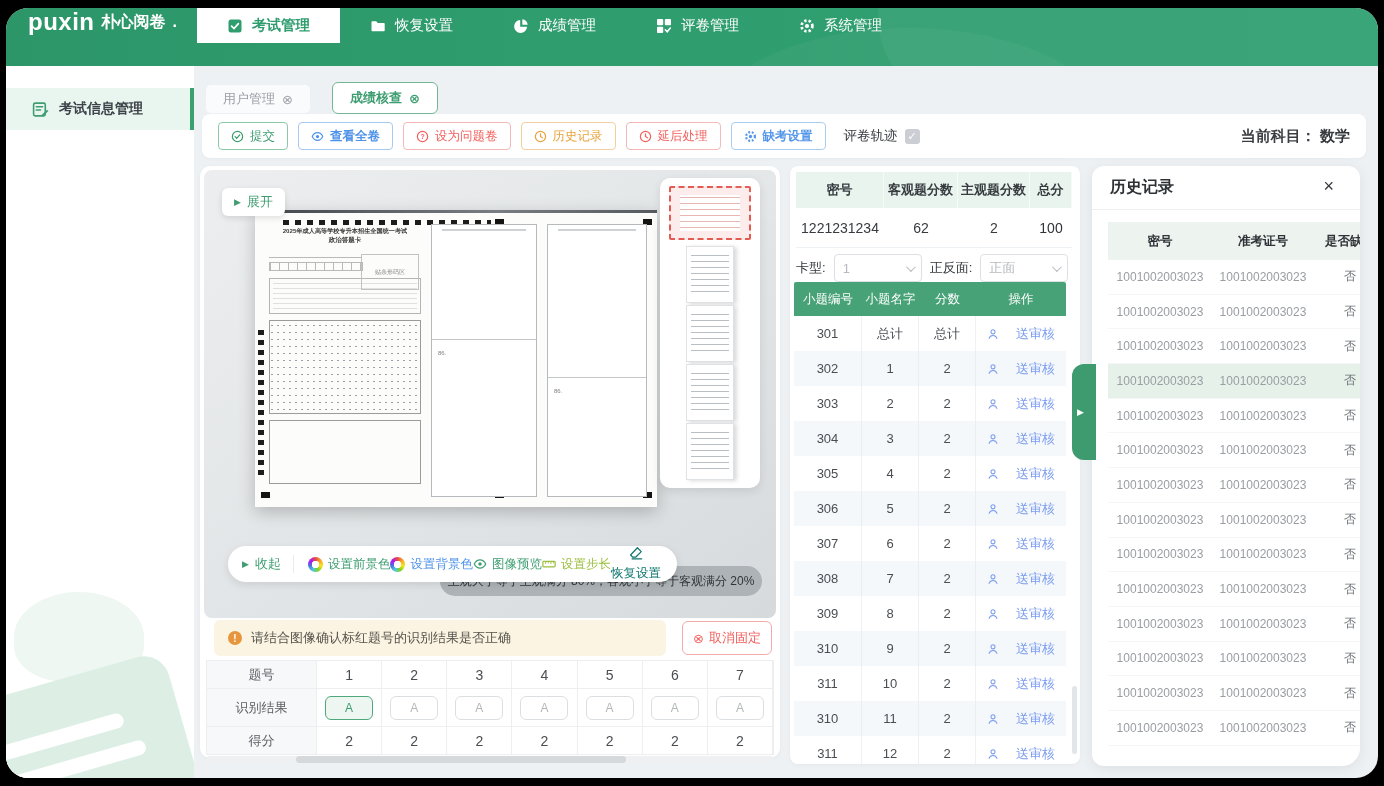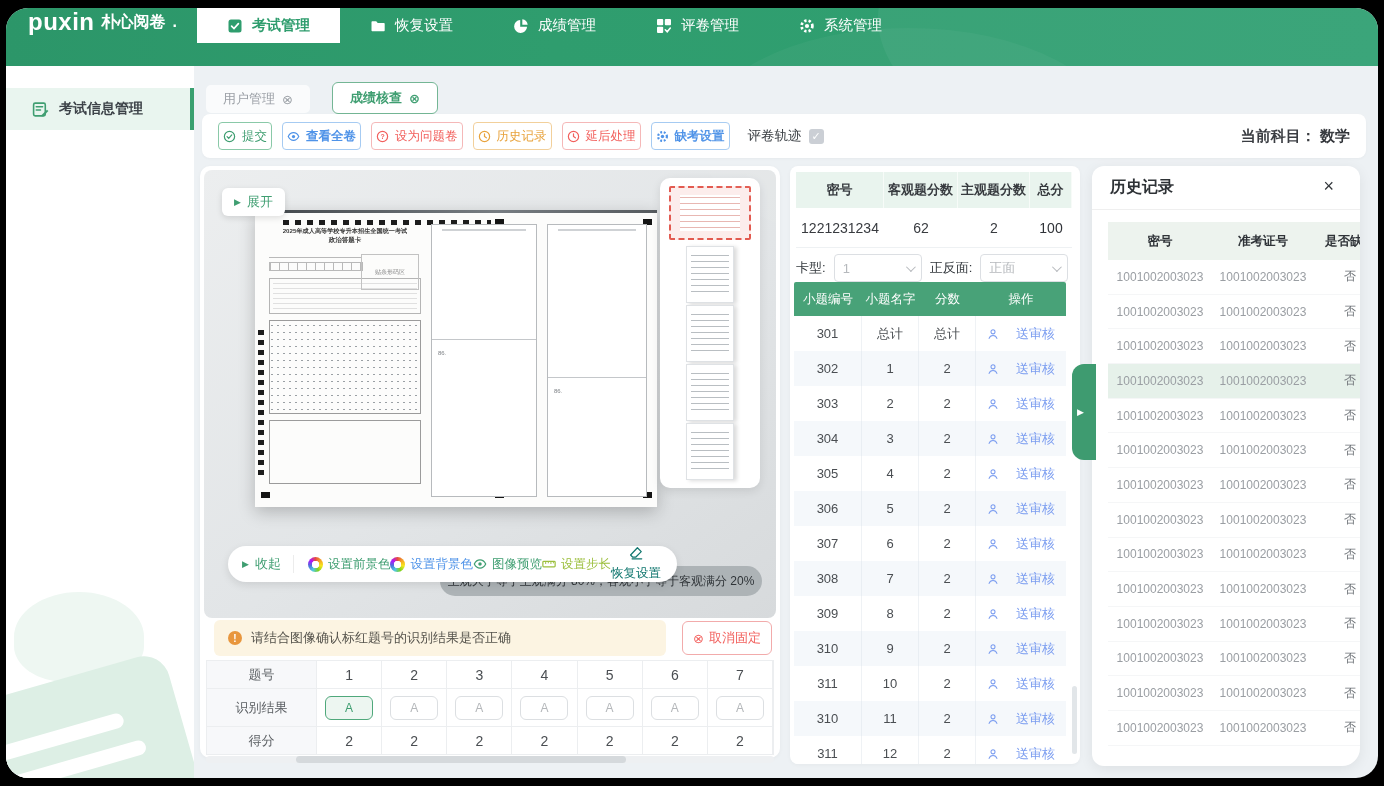--- a/index.html
+++ b/index.html
@@ -53,21 +53,21 @@
   .tab { position:absolute; display:flex; align-items:center; justify-content:center; gap:7px;
     border-radius:5px; font-size:13px; cursor:pointer; background:#fafbfc; color:#9a9fa5; }
   .tab-1 { left:200px; top:77px; width:104px; height:28px; }
   .tab-2 { left:326px; top:74px; width:106px; height:32px; background:#fff;
     border:1px solid #74b695; color:#3f9e71; font-weight:600; border-radius:6px; }
   .tab .x { font-size:13px; }
 
   
   .toolbar { position:absolute; left:196px; top:106px; width:1164px; height:44px; background:#fff;
     border-radius:8px; display:flex; align-items:center; gap:10px; padding:0 16px; box-shadow:0 1px 3px rgba(0,0,0,.03); }
-  .btn { height:28px; display:inline-flex; align-items:center; gap:6px; padding:0 4px;
+  .btn { height:28px; display:inline-flex; align-items:center; gap:6px; padding:0 12px;
     border-radius:4px; font-size:12.5px; background:#fff; cursor:pointer; border:1px solid #ccc; }
   .btn .ic { width:13px; height:13px; display:flex; }
   .btn.green { border-color:#8ac9a8; color:#3f9e71; }
   .btn.blue { border-color:#a6cbf2; color:#4f93e8; font-weight:600; }
   .btn.red { border-color:#f5b8b8; color:#f2615e; }
   .btn.orange { border-color:#f2d09b; color:#e8a33d; }
   .track { display:flex; align-items:center; gap:7px; margin-left:8px; font-size:13.5px; color:#33383d; }
   .cb { width:15px; height:15px; border-radius:3px; background:#c9ced4; color:#fff; font-size:11px;
     display:flex; align-items:center; justify-content:center; cursor:pointer; }
   .subject { margin-left:auto; font-size:15px; font-weight:600; color:#303338; }

